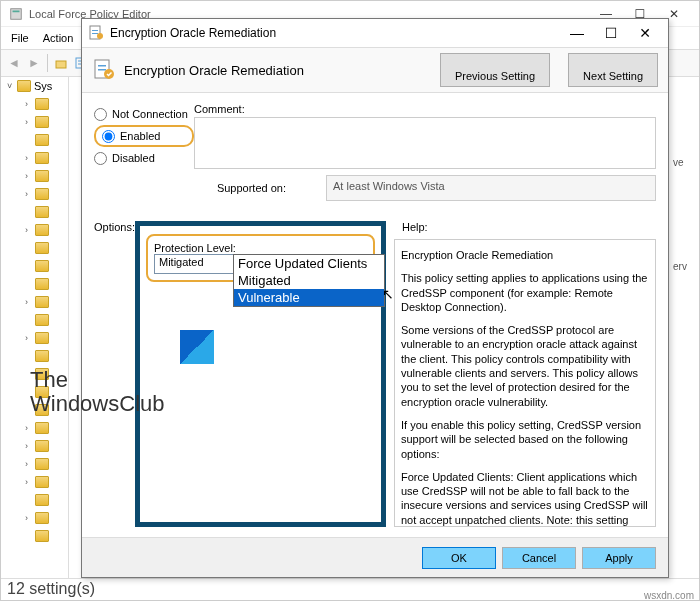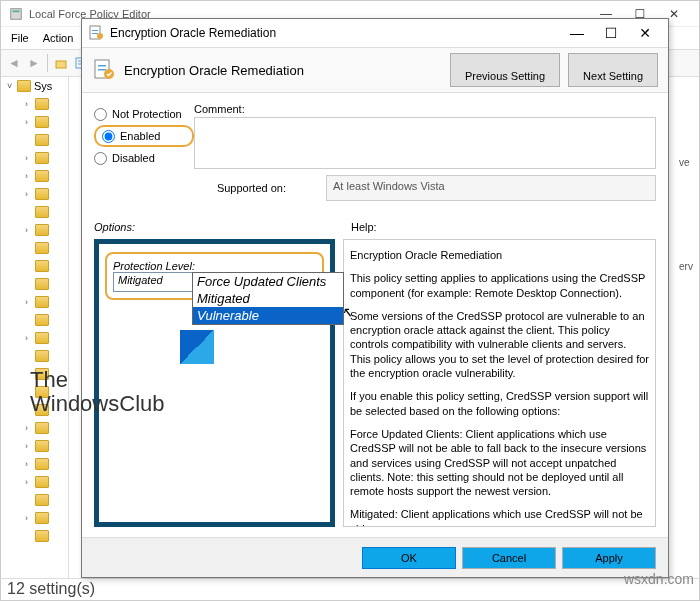--- a/index.html
+++ b/index.html
@@ -40,63 +40,63 @@
 .dialog { position: absolute; top: 18px; left: 81px; width: 588px; height: 560px; background: #fff; border: 1px solid #777; box-shadow: 2px 2px 6px rgba(0,0,0,0.2); display: flex; flex-direction: column; }
 .dlg-title { height: 28px; display: flex; align-items: center; padding: 0 6px; }
 .dlg-title .icon { width: 16px; height: 16px; margin-right: 6px; }
 .dlg-title .title { flex: 1; font-size: 12px; }
 .dlg-title .controls { display: flex; }
 .dlg-title .controls span { width: 34px; height: 22px; display: flex; align-items: center; justify-content: center; font-size: 14px; }
 
 .dlg-header { height: 46px; border-top: 1px solid #ddd; border-bottom: 1px solid #ddd; display: flex; align-items: center; padding: 0 10px; background: #f9f9f9; }
 .dlg-header .icon { width: 24px; height: 24px; margin-right: 8px; }
 .dlg-header .title { flex: 1; font-size: 13px; }
-.dlg-header button { height: 22px; padding: 16px 14px; margin-left: 8px; font-size: 11px; background: #e1e1e1; border: 1px solid #adadad; }
+.dlg-header button { height: 22px; padding: 16px 14px; margin-left: 18px; font-size: 11px; background: #e1e1e1; border: 1px solid #adadad; }
 
 .dlg-body { flex: 1; padding: 10px 12px; display: flex; flex-direction: column; overflow: hidden; }
 .config-row { display: flex; margin-bottom: 6px; }
 .radio-col { width: 100px; }
 .radio-item { display: flex; align-items: center; height: 22px; font-size: 11px; }
 .radio-item input { margin-right: 5px; }
 .radio-item.highlighted { border: 2px solid #e8a938; border-radius: 10px; padding: 0 6px; }
 .comment-col { flex: 1; }
 .comment-label { font-size: 11px; margin-bottom: 2px; }
 .comment-box { width: 100%; height: 52px; border: 1px solid #ccc; background: #fff; resize: none; font-size: 11px; padding: 2px; position: relative; }
 .supported-row { display: flex; align-items: center; margin-top: 4px; gap: 32px; }
 .supported-row .label { width: 100px; text-align: right; padding-right: 8px; font-size: 11px; }
 .supported-row .box { flex: 1; height: 26px; border: 1px solid #ccc; background: #f5f5f5; padding: 4px 6px; font-size: 11px; color: #555; }
 
 .lower-section { display: flex; gap: 8px; margin-top: 14px; flex: 1; overflow: hidden; }
-.options-col { width: 241px; display: flex; flex-direction: column; font-style: italic; }
+.options-col { width: 292px; display: flex; flex-direction: row; }
 .options-col .label { font-size: 11px; margin-bottom: 6px; }
 .options-box { flex: 1; border: 5px solid #0c4a6e; padding: 8px 6px; position: relative; }
 .highlight-box { border: 2.5px solid #e8a938; border-radius: 8px; padding: 6px; }
 .prot-label { font-size: 11px; display: inline-block; margin-right: 4px; }
 .combo { width: 138px; height: 20px; border: 1px solid #7a92aa; background: #fff; font-size: 11px; padding: 1px 4px; vertical-align: top; display: inline-block; position: relative; }
 .combo::after { content: "˅"; position: absolute; right: 3px; top: 2px; font-size: 10px; color: #555; }
 .combo-list { position: absolute; top: 28px; left: 93px; width: 152px; border: 1px solid #666; background: #fff; z-index: 10; }
 .combo-list div { padding: 1px 4px; font-size: 13px; }
 .combo-list div.selected { background: #0a64c8; color: #fff; }
 .cursor { position: absolute; top: 60px; left: 242px; font-size: 14px; z-index: 20; }
 
 .help-col { flex: 1; display: flex; flex-direction: column; overflow: hidden; }
 .help-col .label { font-size: 11px; margin-bottom: 6px; padding-left: 8px; }
 .help-box { flex: 1; border: 1px solid #ccc; padding: 8px 6px; font-size: 11px; line-height: 1.3; overflow-y: auto; }
 .help-box p { margin-bottom: 9px; }
 
 .dlg-footer { height: 40px; border-top: 1px solid #ddd; background: #f0f0f0; display: flex; align-items: center; justify-content: flex-end; padding: 0 12px; gap: 6px; }
-.dlg-footer button { width: 94px; height: 22px; font-size: 11px; background: #0ea5e9; border: 1px solid #adadad; }
+.dlg-footer button { width: 74px; height: 22px; font-size: 11px; background: #7dd3fc; border: 1px solid #adadad; }
 .dlg-footer button.primary { border: 1px solid #0078d7; }
 
 .watermark { position: absolute; top: 330px; left: 30px; font-size: 22px; color: #333; line-height: 1.1; font-family: Georgia, serif; z-index: 1; }
 .watermark .logo { width: 34px; height: 34px; background: linear-gradient(135deg, #0a64c8 50%, #2aa8e8 50%); margin: 0 0 4px 150px; }
 
 .doc-icon svg, .dlg-title svg, .title-bar svg { width: 100%; height: 100%; }
 
-.right-edge-items { position: absolute; right: 8px; top: 80px; width: 12px; }
+.right-edge-items { position: absolute; right: 14px; top: 80px; width: 12px; }
 .right-edge-items div { height: 52px; font-size: 10px; color: #555; }
 </style>
 </head>
 <body>
 
 <div class="main-window">
   <div class="title-bar">
     <span class="icon">
       <svg viewBox="0 0 16 16">
           <rect x="2" y="2" width="12" height="12" fill="#d8d8d8" stroke="#888"></rect>
@@ -300,21 +300,21 @@
     </span>
     <span class="title">Encryption Oracle Remediation</span>
     <button>Previous Setting</button>
     <button>Next Setting</button>
   </div>
   <div class="dlg-body">
     <div class="config-row">
       <div class="radio-col">
         <label class="radio-item">
           <input type="radio" name="state" style="">
-            <span>Not Protection</span>
+            <span>Not Connection</span>
         </label>
         <label class="radio-item highlighted">
           <input type="radio" name="state" checked="" style="">
             <span>Enabled</span>
         </label>
         <label class="radio-item">
           <input type="radio" name="state" style="">
             <span>Disabled</span>
         </label>
       </div>
@@ -356,13 +356,13 @@
       </div>
     </div>
   </div>
   <div class="dlg-footer">
     <button class="primary">OK</button>
     <button>Cancel</button>
     <button>Apply</button>
   </div>
 </div>
 
-<div style="position:absolute;bottom:14px;right:6px;font-size:14px;color:#888">wsxdn.com</div>
+<div style="position:absolute;bottom:0;right:6px;font-size:10px;color:#888">wsxdn.com</div>
 
 </body></html>

